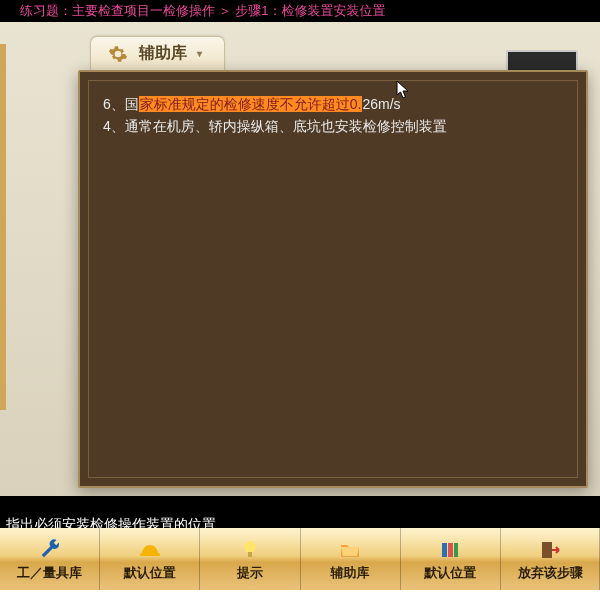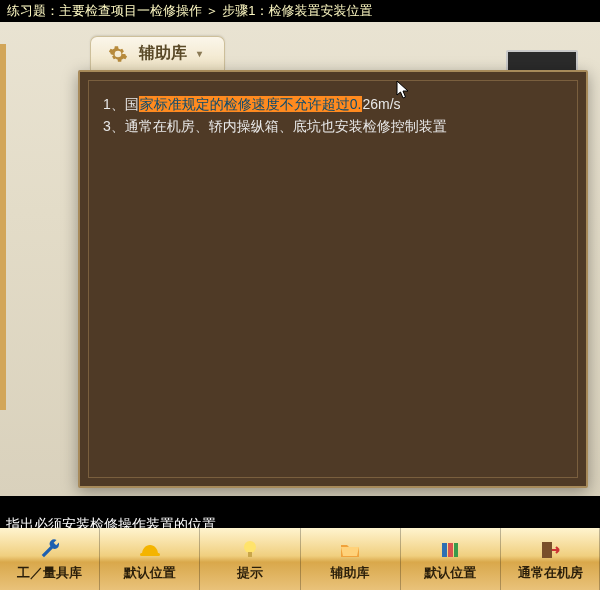--- a/index.html
+++ b/index.html
@@ -4,24 +4,24 @@
 <style>
   * { box-sizing: border-box; margin: 0; padding: 0; }
   html, body { width: 600px; height: 600px; overflow: hidden; font-family: "Microsoft YaHei", sans-serif; background: #fff; }
 
   .root { width: 600px; height: 600px; display: flex; flex-direction: column; position: relative; }
 
   
   .topbar {
     height: 22px;
     background: #000;
-    color: #fef9c3;
+    color: #ec4899;
     font-size: 13px;
     line-height: 22px;
-    padding: 0 7px;
+    padding: 0 20px;
     white-space: nowrap;
     overflow: hidden;
   }
 
   
   .stage {
     flex: 1;
     background: linear-gradient(#e9e3d2, #e3dcc8 40%, #d9d1bc);
     position: relative;
     overflow: hidden;
@@ -56,21 +56,21 @@
     position: absolute; inset: 8px;
     background: #4f3a26;
     border: 1px solid #7a5f3e;
   }
   .panel-text {
     padding: 12px 14px;
     color: #e8e8e8;
     font-size: 14px;
     line-height: 22px;
   }
-  .sel { background: #ff8a1f; color: #0c4a6e; padding: 0 1px; }
+  .sel { background: #ff8a1f; color: #7f1d1d; padding: 0 1px; }
 
   
   .monitor {
     position: absolute;
     right: 22px; top: 28px;
     width: 72px; height: 22px;
     background: #2b2b2b;
     border: 2px solid #c9c9c9;
     border-radius: 2px;
   }
@@ -141,24 +141,24 @@
           </svg>
       </span>
       <span>辅助库</span>
       <span class="chev">▾</span>
     </div>
 
     <div class="panel">
       <div class="panel-inner">
         <div class="panel-text">
           <div>
-            <span>1、国</span><span class="sel">家标准规定的检修速度不允许超过0.</span><span>26m/s</span>
+            <span>6、国</span><span class="sel">家标准规定的检修速度不允许超过0.</span><span>26m/s</span>
           </div>
           <div>
-            <span>3、通常在机房、轿内操纵箱、底坑也安装检修控制装置</span>
+            <span>4、通常在机房、轿内操纵箱、底坑也安装检修控制装置</span>
           </div>
         </div>
       </div>
     </div>
 
     <svg class="cursor" style="left:396px; top:58px;" viewBox="0 0 14 20">
       <path d="M1 1 L1 15 L4.5 12 L7 18 L9.5 17 L7 11 L12 11 Z" fill="#fff" stroke="#000" stroke-width="1"></path>
     </svg>
   </div>
 
@@ -212,18 +212,18 @@
       </span>
       <span class="tool-label">默认位置</span>
     </div>
     <div class="tool">
       <span class="tool-ico">
         <svg viewBox="0 0 24 24" width="26" height="24">
             <rect x="4" y="4" width="10" height="16" fill="#7a4f2a"></rect>
             <path d="M14 12h7m0 0-3-3m3 3-3 3" stroke="#c33" stroke-width="2" fill="none"></path>
           </svg>
       </span>
-      <span class="tool-label">通常在机房</span>
+      <span class="tool-label">放弃该步骤</span>
     </div>
   </div>
 
   <div class="bottom-gap"></div>
 </div>
 
 </body></html>

